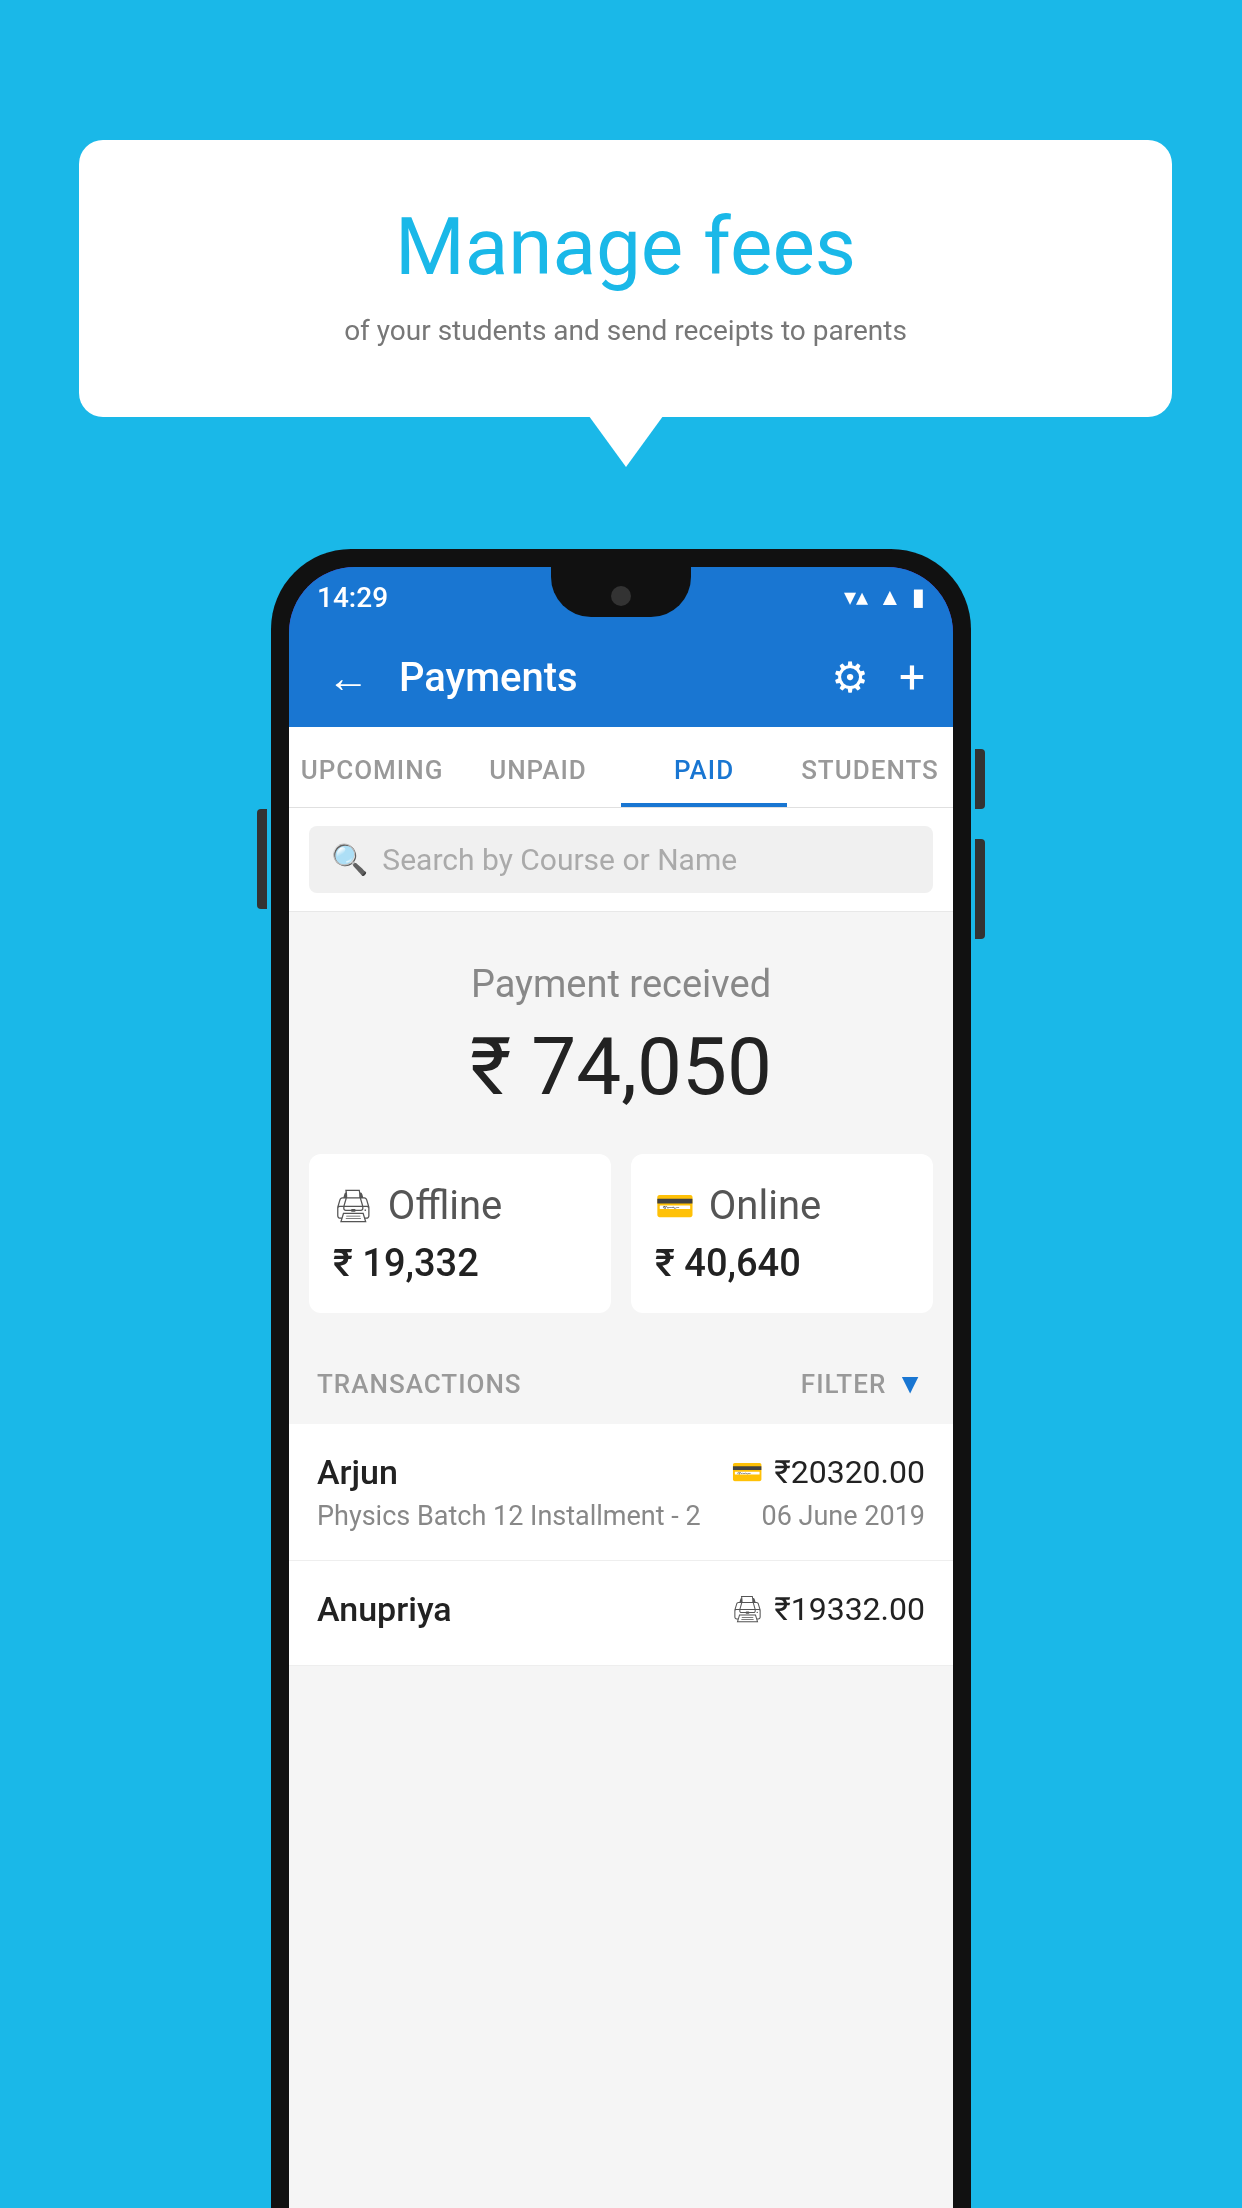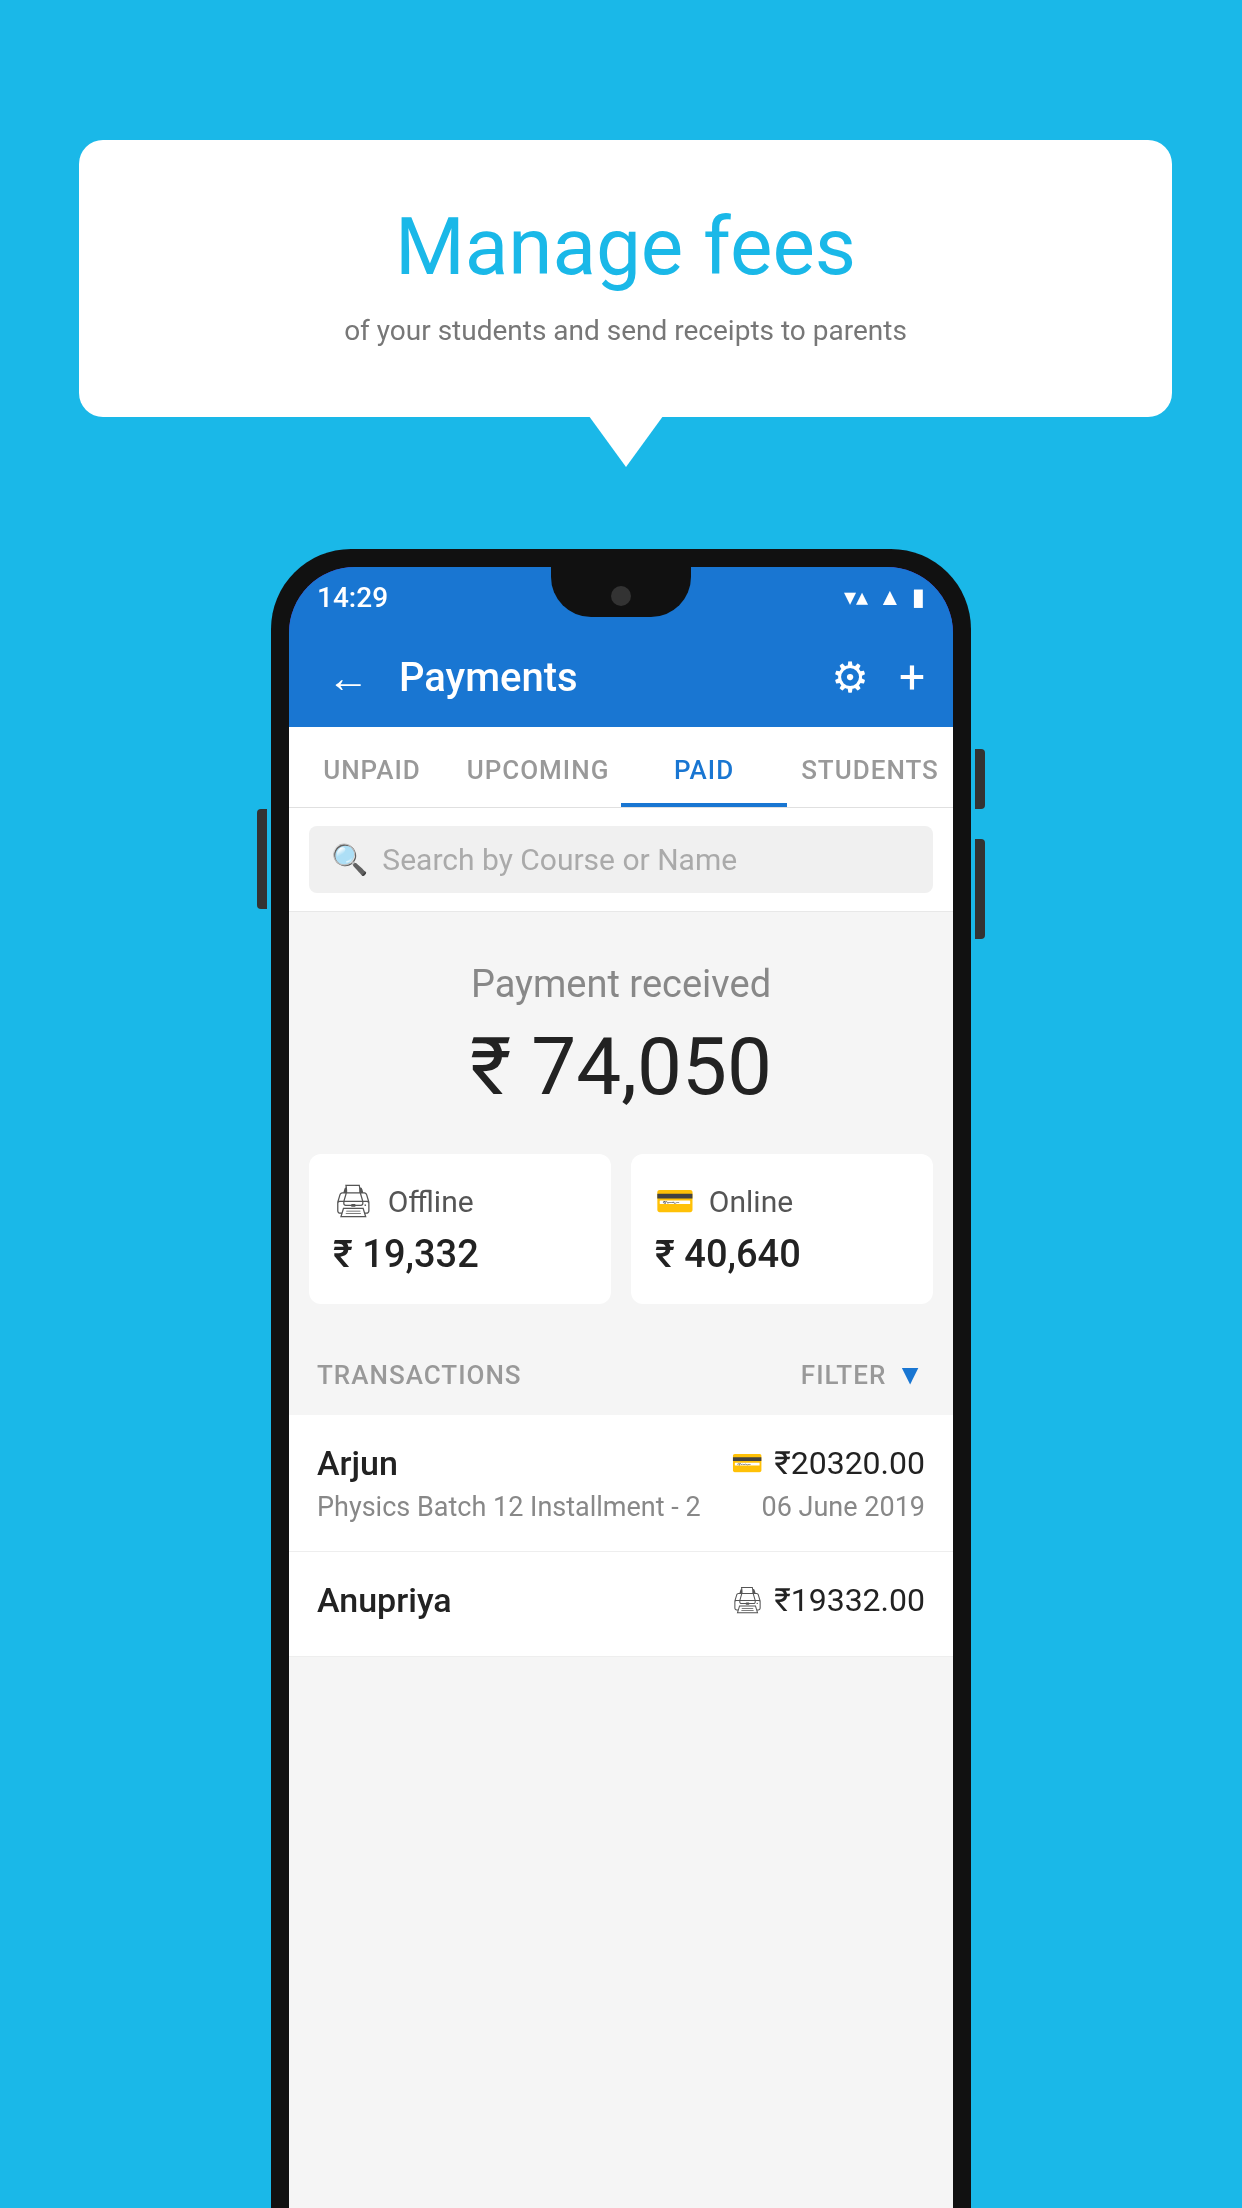--- a/index.html
+++ b/index.html
@@ -288,21 +288,21 @@
       align-items: center;
       gap: 14px;
     }
 
     .card-icon {
       font-size: 32px;
       color: #555;
     }
 
     .card-type {
-      font-size: 30px;
+      font-size: 40px;
       color: #555;
     }
 
     .card-amount {
       font-size: 38px;
       color: #222;
       font-weight: 500;
     }
 
     
@@ -452,22 +452,22 @@
       </div>
 
       <div class="app-bar">
         <span class="back-btn">←</span>
         <span class="app-title">Payments</span>
         <span class="gear-btn">⚙</span>
         <span class="plus-btn">+</span>
       </div>
 
       <div class="tabs-bar">
+        <div class="tab">UPCOMING</div>
         <div class="tab">UNPAID</div>
-        <div class="tab">UPCOMING</div>
         <div class="tab active">PAID</div>
         <div class="tab">STUDENTS</div>
       </div>
 
       <div class="screen-content">
 
         <div class="search-container">
           <div class="search-bar">
             <span class="search-icon">🔍</span>
             <span class="search-placeholder">Search by Course or Name</span>

